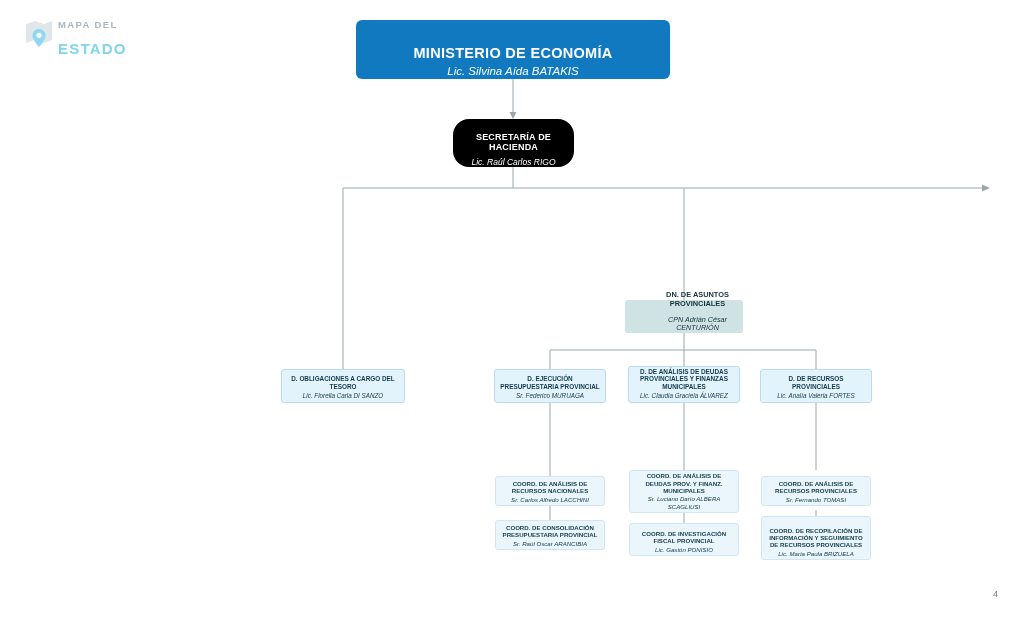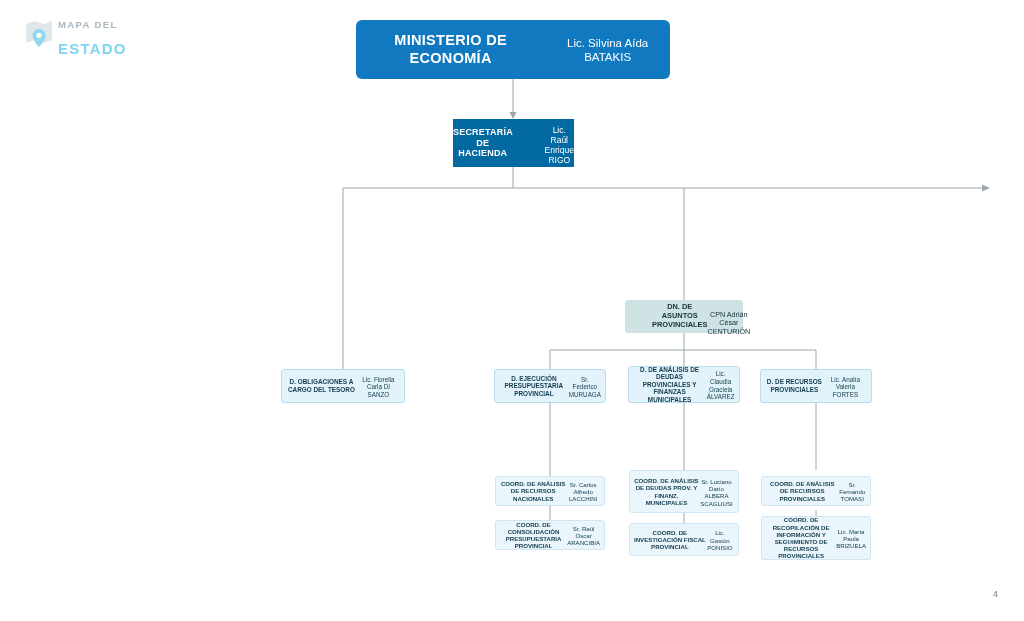--- a/index.html
+++ b/index.html
@@ -23,56 +23,56 @@
     left: 0;
     top: 0;
     width: 1024px;
     height: 621px;
     pointer-events: none;
   }
   .node {
     position: absolute;
     box-sizing: border-box;
     display: flex;
-    flex-direction: row;
+    flex-direction: column;
     align-items: center;
-    justify-content: flex-start;
+    justify-content: flex-end;
     text-align: center;
     border-radius: 3px;
   }
   .node .title {
     font-weight: bold;
     line-height: 1.18;
   }
   .node .person {
     line-height: 1.2;
+    font-style: italic;
   }
 
   
   .lvl-ministry {
     background: #1079c0;
     color: #ffffff;
     border-radius: 6px;
   }
   .lvl-ministry .title {
     font-size: 14.5px;
     letter-spacing: 0.3px;
   }
   .lvl-ministry .person {
     font-size: 11.5px;
     font-weight: normal;
     margin-top: 3px;
   }
 
   
   .lvl-secretaria {
-    background: #0369a1;
+    background: #000000;
     color: #ffffff;
-    border-radius: 0;
-    gap: 32px;
+    border-radius: 16px;
   }
   .lvl-secretaria .title {
     font-size: 9px;
     letter-spacing: 0.2px;
   }
   .lvl-secretaria .person {
     font-size: 8.5px;
     font-weight: normal;
     margin-top: 4px;
   }
@@ -81,21 +81,21 @@
   .lvl-dn {
     background: #cfe2e4;
     color: #16323c;
   }
   .lvl-dn .title {
     font-size: 7.4px;
   }
   .lvl-dn .person {
     font-size: 7.2px;
     font-weight: normal;
-    margin-top: 14px;
+    margin-top: 7px;
   }
 
   
   .lvl-d {
     background: #e3f3fb;
     color: #123b4d;
     border: 1px solid #b9dced;
   }
   .lvl-d .title {
     font-size: 6.4px;
@@ -215,21 +215,21 @@
     </g>
   </svg>
 
   <div class="node lvl-ministry" style="left:356px; top:20px; width:314px; height:59px;">
     <div class="title">MINISTERIO DE ECONOMÍA</div>
     <div class="person">Lic. Silvina Aída BATAKIS</div>
   </div>
 
   <div class="node lvl-secretaria" style="left:453px; top:119px; width:121px; height:48px;">
     <div class="title">SECRETARÍA DE HACIENDA</div>
-    <div class="person">Lic. Raúl Enrique RIGO</div>
+    <div class="person">Lic. Raúl Carlos RIGO</div>
   </div>
 
   <div class="node lvl-dn" style="left:625px; top:300px; width:118px; height:33px;padding-left:27px;">
     <div class="title">DN. DE ASUNTOS PROVINCIALES</div>
     <div class="person">CPN Adrián César CENTURIÓN</div>
   </div>
 
   <div class="node lvl-d" style="left:281px; top:369px; width:124px; height:34px; padding:2px 4px;">
     <div class="title">D. OBLIGACIONES A CARGO DEL TESORO</div>
     <div class="person">Lic. Fiorella Carla DI SANZO</div>

